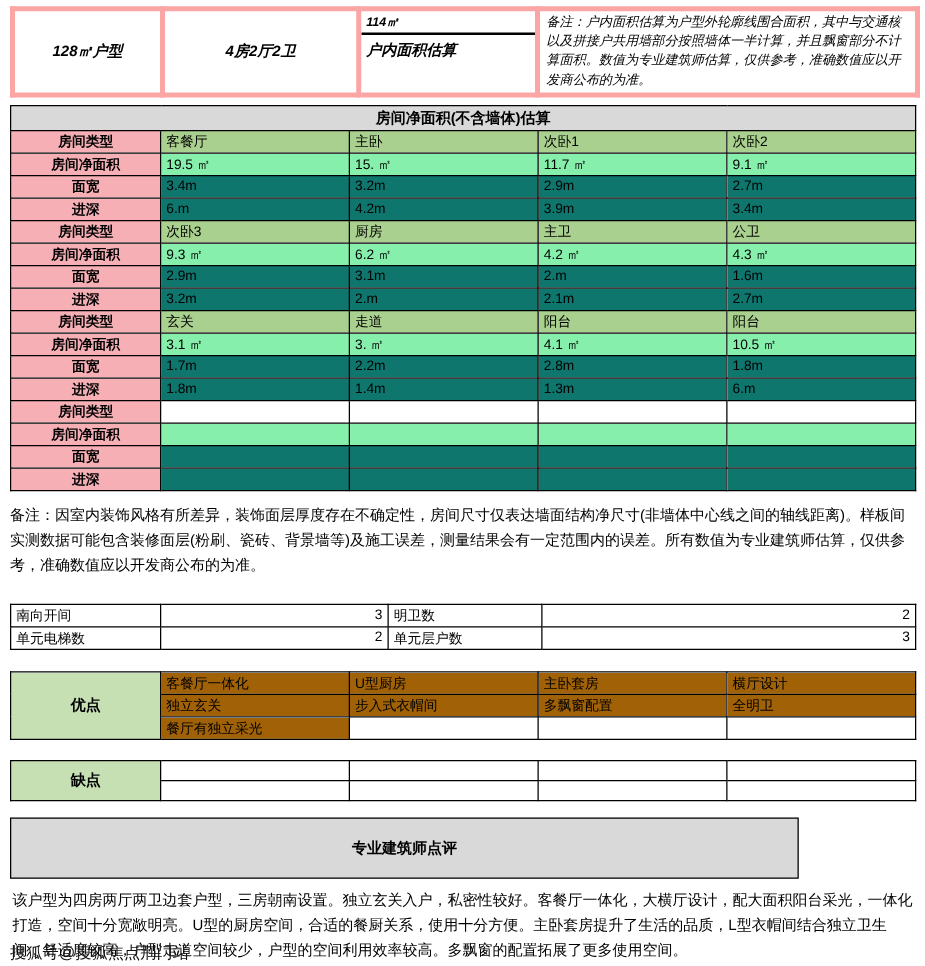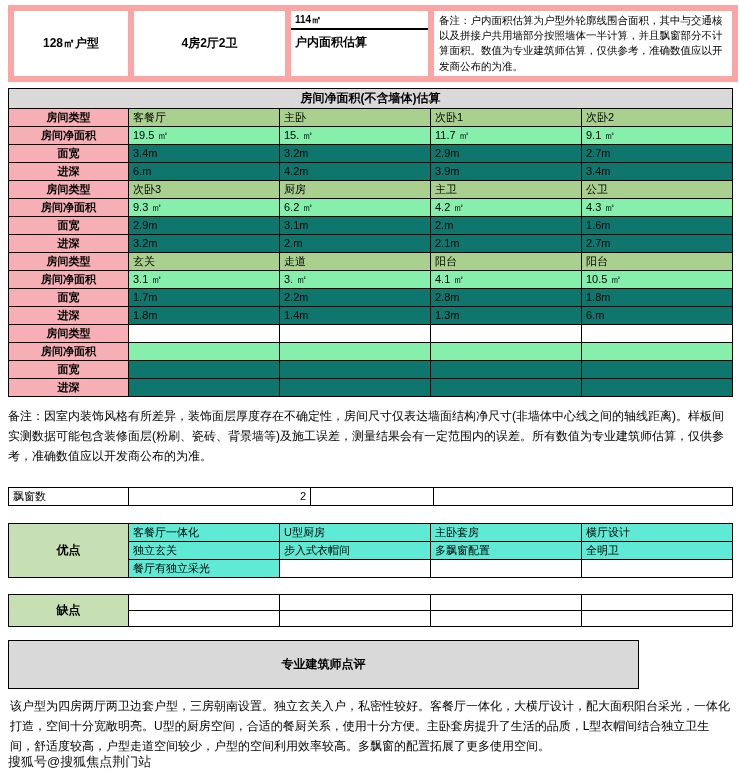--- a/index.html
+++ b/index.html
@@ -15,21 +15,21 @@
   td {
     border: 1px solid #000;
     font-size: 11px;
     padding: 1px 4px;
     height: 15px;
     overflow: hidden;
     white-space: nowrap;
   }
 
   
-  .top td { border: 6px solid #fca5a5; vertical-align: middle; }
+  .top td { border: 4px solid #fca5a5; vertical-align: middle; font-style: italic; }
   .top .c { text-align: center; font-weight: bold; font-size: 12px; height: 68px; }
   .top .sub { padding: 0; vertical-align: top; }
   .sub .v { border-bottom: 2px solid #000; font-size: 10px; font-weight: bold; padding: 2px 4px; height: 19px; }
   .sub .l { font-weight: bold; font-size: 12px; padding: 4px; }
   .top .remark {
     font-size: 10.5px; line-height: 1.45; white-space: normal;
     vertical-align: top; padding: 2px 5px; font-weight: normal;
   }
 
   
@@ -48,21 +48,21 @@
   
   .analysis { margin-top: 21px; }
   .analysis .al { text-align: left; }
   .analysis .av { text-align: right; }
 
   
   .pros { margin-top: 17px; }
   .cons { margin-top: 16px; }
   .pros td, .cons td { height: 16px; }
   .plbl { background: #c6e0b4; font-weight: bold; text-align: center; vertical-align: middle; font-size: 12px; }
-  .pg { background: #5eead4; }
+  .pg { background: #a16207; }
 
   
   .review { margin-top: 13px; }
   .review-title {
     background: #d9d9d9; border: 1px solid #000;
     font-weight: bold; text-align: center; font-size: 12px;
     padding: 15px; width: 631px;
   }
   .review-text { font-size: 12px; line-height: 20px; padding: 7px 2px 0 2px; width: 724px; }
 
@@ -230,24 +230,30 @@
 
 <table class="analysis">
   <colgroup>
       <col style="width:120px">
       <col style="width:182px">
       <col style="width:123px">
       <col style="width:299px">
     </colgroup>
   <tbody>
   <tr>
-    <td class="al">飘窗数</td>
+    <td class="al">南向开间</td>
+    <td class="av">3</td>
+    <td class="al">明卫数</td>
     <td class="av">2</td>
-    <td class="al"></td>
-    <td class="av"></td>
+  </tr>
+  <tr>
+    <td class="al">单元电梯数</td>
+    <td class="av">2</td>
+    <td class="al">单元层户数</td>
+    <td class="av">3</td>
   </tr>
 </tbody>
   </table>
 
 <table class="pros">
   <colgroup>
       <col style="width:120px">
       <col style="width:151px">
       <col style="width:151px">
       <col style="width:151px">

